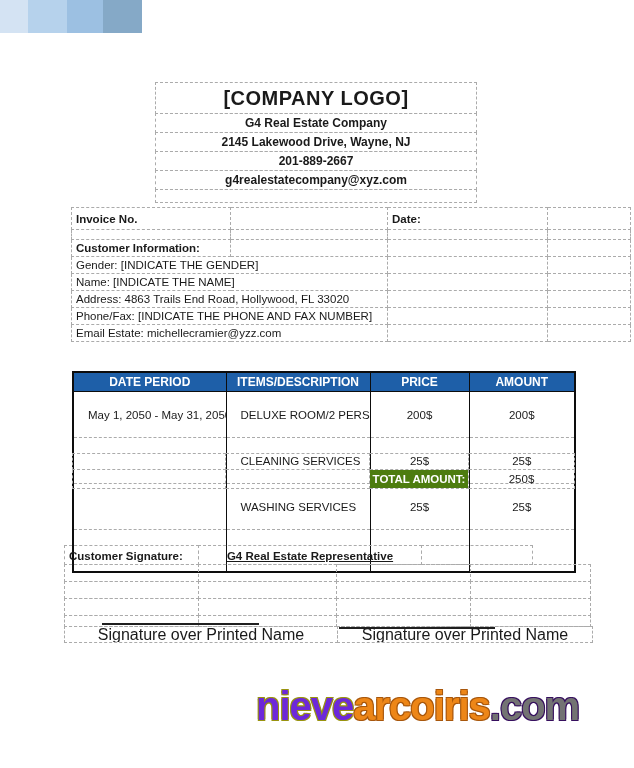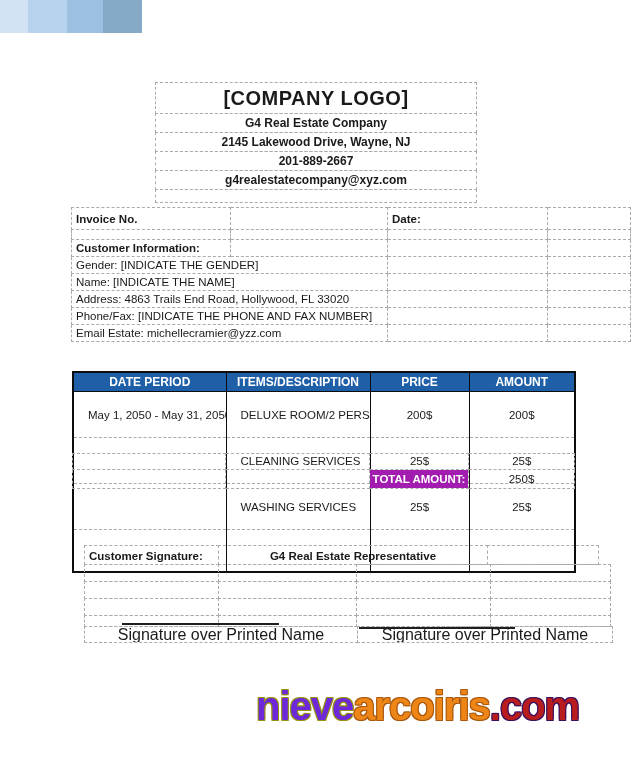--- a/index.html
+++ b/index.html
@@ -42,46 +42,46 @@
     border-left:1px solid #0d0d0d;border-right:1px solid #0d0d0d;
     border-top:1px dashed #ababab;height:17px;text-align:center;padding:14px;
   }
   .items tr.first td{border-top:1px solid #0d0d0d;}
   .items tr.lastrow td{height:13px;}
 
   .totals{position:absolute;left:72px;top:453px;width:502px;}
   .totals td{border:1px dashed #ababab;text-align:center;padding:0;}
   .totals .sp td{height:15px;}
   .totals .tr2 td{height:18px;}
-  .total-cell{background:#a21caf;color:#ffffff;font-weight:bold;}
-
-  
-  .sig{position:absolute;left:84px;top:546px;width:530px;}
+  .total-cell{background:#4d7c0f;color:#ffffff;font-weight:bold;}
+
+  
+  .sig{position:absolute;left:64px;top:546px;width:530px;}
   .sig-row{display:flex;margin-top:-1px;position:relative;}
   .sig-cell{border:1px dashed #ababab;height:18px;line-height:18px;font-size:11.5px;
     box-sizing:border-box;margin-left:-1px;overflow:hidden;}
   .sig-cell:first-child{margin-left:0;}
   .r1 .sig-cell{height:20px;line-height:20px;}
   .r5 .sig-cell{height:12px;}
   .r6 .sig-cell{height:17px;line-height:16px;text-align:center;font-size:16px;}
   .c135{width:135px;} .c139{width:139px;} .c121{width:121px;}
-  .c283{width:270px;} .c112{width:112px;} .c274{width:274px;} .c256{width:256px;}
+  .c283{width:224px;text-decoration:underline;} .c112{width:112px;} .c274{width:274px;} .c256{width:256px;}
   .sigline{position:absolute;border-bottom:2px solid #1f1f1f;height:0;}
   .sigline.left{left:38px;width:157px;bottom:2px;}
   .sigline.right{left:275px;width:156px;bottom:-2px;}
   .ctr{text-align:center;padding:0;}
 
   
   .watermark{
     position:absolute;left:256px;top:684px;font-size:40px;font-weight:bold;
     letter-spacing:-1px;white-space:nowrap;
   }
   .wm-y{color:#6d28d9;text-shadow:-1px -1px 0 #99930f,1px -1px 0 #99930f,-1px 1px 0 #99930f,1px 1px 0 #99930f;}
   .wm-o{color:#ed8617;text-shadow:-1px -1px 0 #a8570c,1px -1px 0 #a8570c,-1px 1px 0 #a8570c,1px 1px 0 #a8570c;}
-  .wm-p{color:#b91c1c;text-shadow:-1px -1px 0 #360f5e,1px -1px 0 #360f5e,-1px 1px 0 #360f5e,1px 1px 0 #360f5e;}
+  .wm-p{color:#737373;text-shadow:-1px -1px 0 #360f5e,1px -1px 0 #360f5e,-1px 1px 0 #360f5e,1px 1px 0 #360f5e;}
 </style>
 </head>
 <body>
 
 <div class="page">
 
   <div class="squares">
     <div class="sq sq1"></div>
     <div class="sq sq2"></div>
     <div class="sq sq3"></div>

